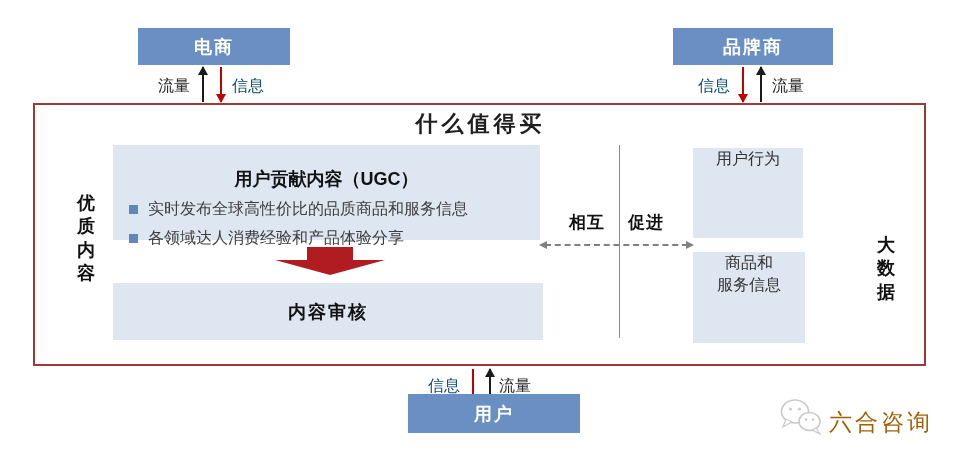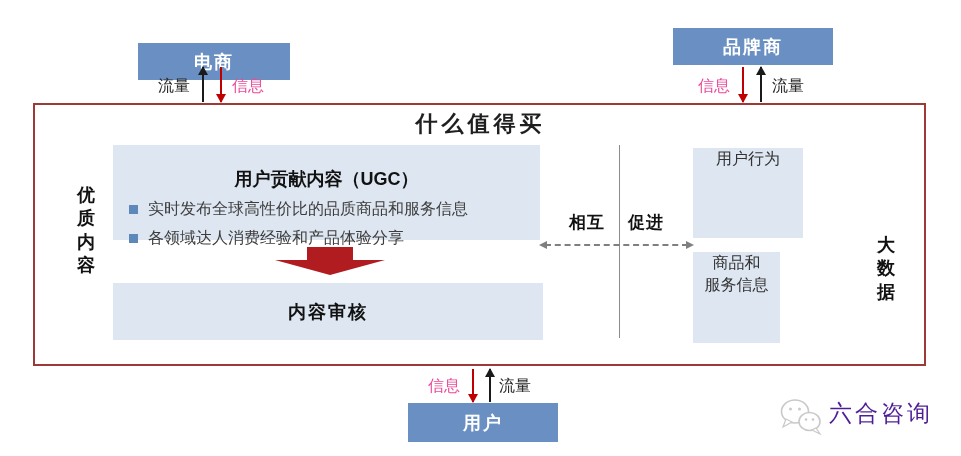--- a/index.html
+++ b/index.html
@@ -15,21 +15,21 @@
   .litebox{position:absolute;background:#dde6f1;}
 
   
   .platform-border{position:absolute;left:33px;top:103px;width:893px;height:263px;
                    border:2px solid #9c3a38;box-sizing:border-box;background:transparent;}
 
   .title{position:absolute;left:33px;top:109px;width:895px;text-align:center;
          font-size:22px;font-weight:bold;letter-spacing:4px;color:#1f1f1f;}
 
   .lbl{position:absolute;font-size:16px;white-space:nowrap;}
-  .lbl.red{color:#ec4899;}
+  .lbl.red{color:#0c4a6e;}
   .lbl.dark{color:#262626;}
 
   
   .varr{position:absolute;width:2px;}
   .varr.black{background:#1a1a1a;}
   .varr.red{background:#c00000;}
   .varr::after{content:"";position:absolute;left:50%;transform:translateX(-50%);
                width:0;height:0;border-left:5px solid transparent;border-right:5px solid transparent;}
   .varr.up::after{top:-1px;border-bottom:9px solid #1a1a1a;}
   .varr.down::after{bottom:-1px;border-top:9px solid #1a1a1a;}
@@ -64,46 +64,46 @@
              border-top:4px solid transparent;border-bottom:4px solid transparent;
              border-left:8px solid #7f7f7f;}
 
   .sidebox{display:flex;align-items:center;justify-content:flex-start;flex-direction:column;
            font-size:16px;color:#333;line-height:1.35;}
 
   .vtext{position:absolute;width:20px;font-size:18px;font-weight:bold;color:#111;
          line-height:1.3;word-break:break-all;text-align:center;}
 
   
-  .logo{position:absolute;left:779px;top:398px;display:flex;align-items:flex-start;color:#4c1d95;}
+  .logo{position:absolute;left:779px;top:398px;display:flex;align-items:flex-end;color:#a16207;}
   .logo-text{font-size:23px;letter-spacing:3px;margin-left:4px;
              text-shadow:1px 1px 0 #ffffff;}
 </style>
 </head>
 <body>
 
 <div class="canvas">
 
-  <div class="bluebox" style="left:138px;top:43px;width:152px;height:37px;">电商</div>
+  <div class="bluebox" style="left:138px;top:28px;width:152px;height:37px;">电商</div>
   <div class="bluebox" style="left:673px;top:28px;width:160px;height:37px;">品牌商</div>
 
   <span class="lbl dark" style="left:158px;top:76px;">流量</span>
   <div class="varr black up" style="left:202px;top:67px;height:35px;"></div>
   <div class="varr red down" style="left:220px;top:67px;height:35px;"></div>
   <span class="lbl red" style="left:232px;top:76px;">信息</span>
 
   <span class="lbl red" style="left:698px;top:76px;">信息</span>
   <div class="varr red down" style="left:742px;top:67px;height:35px;"></div>
   <div class="varr black up" style="left:760px;top:67px;height:35px;"></div>
   <span class="lbl dark" style="left:772px;top:76px;">流量</span>
 
   <div class="platform-border"></div>
   <div class="title">什么值得买</div>
 
-  <div class="vtext" style="left:76px;top:184px;">优质内容</div>
+  <div class="vtext" style="left:76px;top:192px;">优质内容</div>
   <div class="vtext" style="left:876px;top:201px;margin-top:33px;">大数据</div>
 
   <div class="litebox ugcbox">
     <div class="ugc-title">用户贡献内容（UGC）</div>
     <div class="bullet-row">
       <span class="bullet-sq"></span>
       <span>实时发布全球高性价比的品质商品和服务信息</span>
     </div>
     <div class="bullet-row">
       <span class="bullet-sq"></span>
@@ -119,31 +119,31 @@
   <div class="litebox reviewbox">内容审核</div>
 
   <div class="vline"></div>
   <span class="mutual" style="left:569px;">相互</span>
   <span class="mutual" style="left:628px;">促进</span>
   <div class="dasharrow"></div>
 
   <div class="litebox sidebox" style="left:693px;top:148px;width:110px;height:90px;">
     <span>用户行为</span>
   </div>
-  <div class="litebox sidebox" style="left:693px;top:252px;width:87px;height:91px;">
+  <div class="litebox sidebox" style="left:693px;top:252px;width:112px;height:91px;">
     <span>商品和</span>
     <span>服务信息</span>
   </div>
 
   <span class="lbl red" style="left:428px;top:376px;">信息</span>
   <div class="varr red down" style="left:472px;top:369px;height:33px;"></div>
   <div class="varr black up" style="left:489px;top:369px;height:33px;"></div>
   <span class="lbl dark" style="left:499px;top:376px;">流量</span>
 
-  <div class="bluebox" style="left:408px;top:403px;width:150px;height:39px;">用户</div>
+  <div class="bluebox" style="left:408px;top:394px;width:172px;height:39px;">用户</div>
 
   <div class="logo">
     <svg width="46" height="40" viewBox="0 0 46 40">
       <g fill="#ffffff" stroke="#c9c9c9" stroke-width="1.6">
         <ellipse cx="16" cy="13.5" rx="13.5" ry="11.5"></ellipse>
         <polygon points="7,21 4,29 13,24" stroke-width="1.2"></polygon>
         <ellipse cx="30.5" cy="23.5" rx="10.5" ry="9"></ellipse>
         <polygon points="37,30 41,36 33,32" stroke-width="1.2"></polygon>
       </g>
       <g fill="#c9c9c9">

